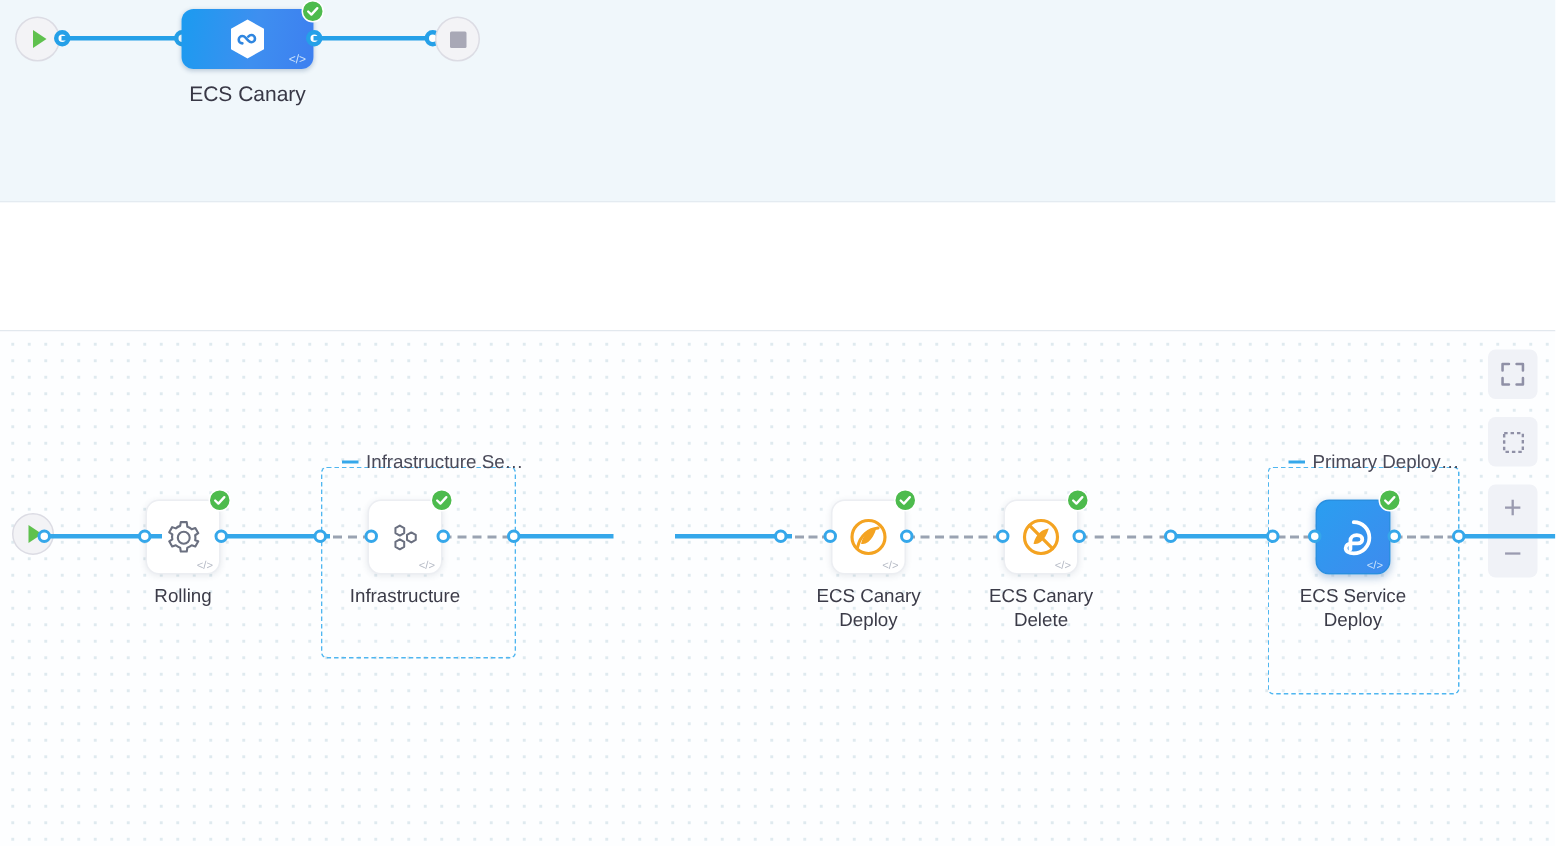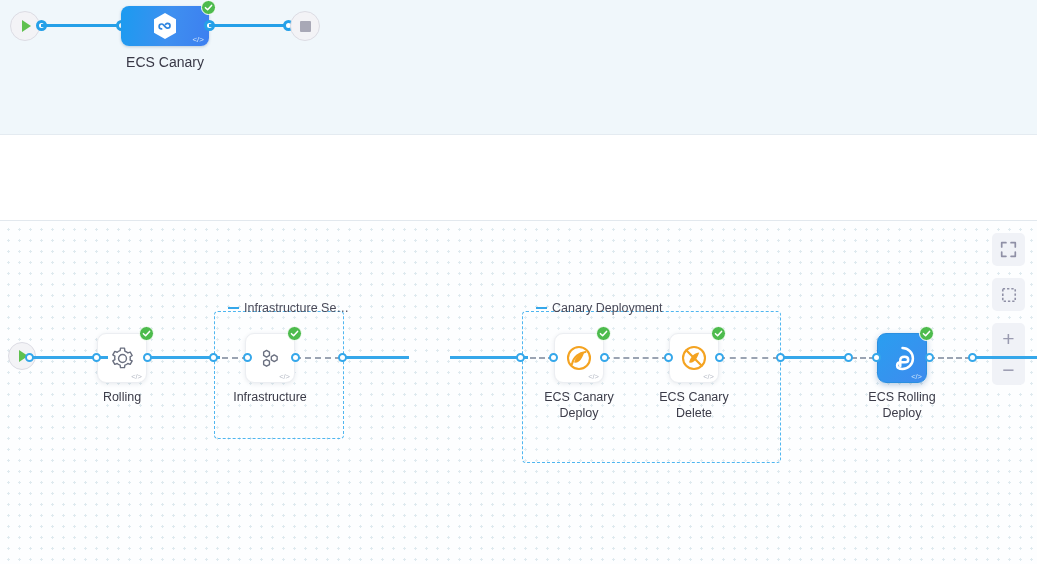--- a/index.html
+++ b/index.html
@@ -233,27 +233,27 @@
 
   <div class="canvas">
 
     <div class="grp" style="left:214px; top:90px; width:130px; height:128px;">
       <div class="grp-label">
         <span class="grp-dash"></span>
         <span>Infrastructure Se…</span>
       </div>
     </div>
 
-    <div class="grp" style="left:522px; top:90px; width:259px; height:152px;">
+
+    <div class="grp" style="left:845px; top:90px; width:128px; height:152px;">
       <div class="grp-label">
         <span class="grp-dash"></span>
-        <span>Canary Deployment</span>
-      </div>
-    </div>
-
+        <span>Primary Deploy…</span>
+      </div>
+    </div>
 
     <div class="link" style="left:30px; top:135px; width:78px;"></div>
     <div class="link" style="left:147px; top:135px; width:73px;"></div>
     <div class="link dashed" style="left:222px; top:136px; width:26px;"></div>
     <div class="link dashed" style="left:295px; top:136px; width:46px;"></div>
     <div class="link" style="left:345px; top:135px; width:64px;"></div>
     <div class="link" style="left:450px; top:135px; width:78px;"></div>
     <div class="link dashed" style="left:530px; top:136px; width:24px;"></div>
     <div class="link dashed" style="left:604px; top:136px; width:64px;"></div>
     <div class="link dashed" style="left:719px; top:136px; width:60px;"></div>
@@ -359,21 +359,21 @@
         <svg width="27" height="27" viewBox="0 0 28 28">
           <path d="M14 3.2c6 0 10.8 4.8 10.8 10.8S20 24.8 14 24.8c-3.4 0-5.6-1.4-5.6-3.6 0-2.1 1.7-3.3 4.1-3.3h4.3c1.9 0 3.1-1.1 3.1-2.7 0-1.8-1.5-3-3.8-3-2.6 0-4.4 1.5-4.4 3.7v6" fill="none" stroke="#ffffff" stroke-width="2.6" stroke-linecap="round" stroke-linejoin="round"></path>
         </svg>
         <span class="code-glyph">&lt;/&gt;</span>
       </div>
       <div class="ok-badge">
         <svg width="9" height="9" viewBox="0 0 10 10">
             <path d="M1.6 5.2 L4 7.5 L8.4 2.7" fill="none" stroke="#fff" stroke-width="1.7" stroke-linecap="round" stroke-linejoin="round"></path>
           </svg>
       </div>
-      <div class="node-label">ECS Rolling
+      <div class="node-label">ECS Service
 Deploy</div>
     </div>
 
     <div class="ctl ctl-fit">
       <svg width="17" height="17" viewBox="0 0 20 20">
         <path d="M2 7V2h5M18 7V2h-5M2 13v5h5M18 13v5h-5" fill="none" stroke="#8f90a6" stroke-width="2" stroke-linecap="round" stroke-linejoin="round"></path>
       </svg>
     </div>
 
     <div class="ctl ctl-sel">

